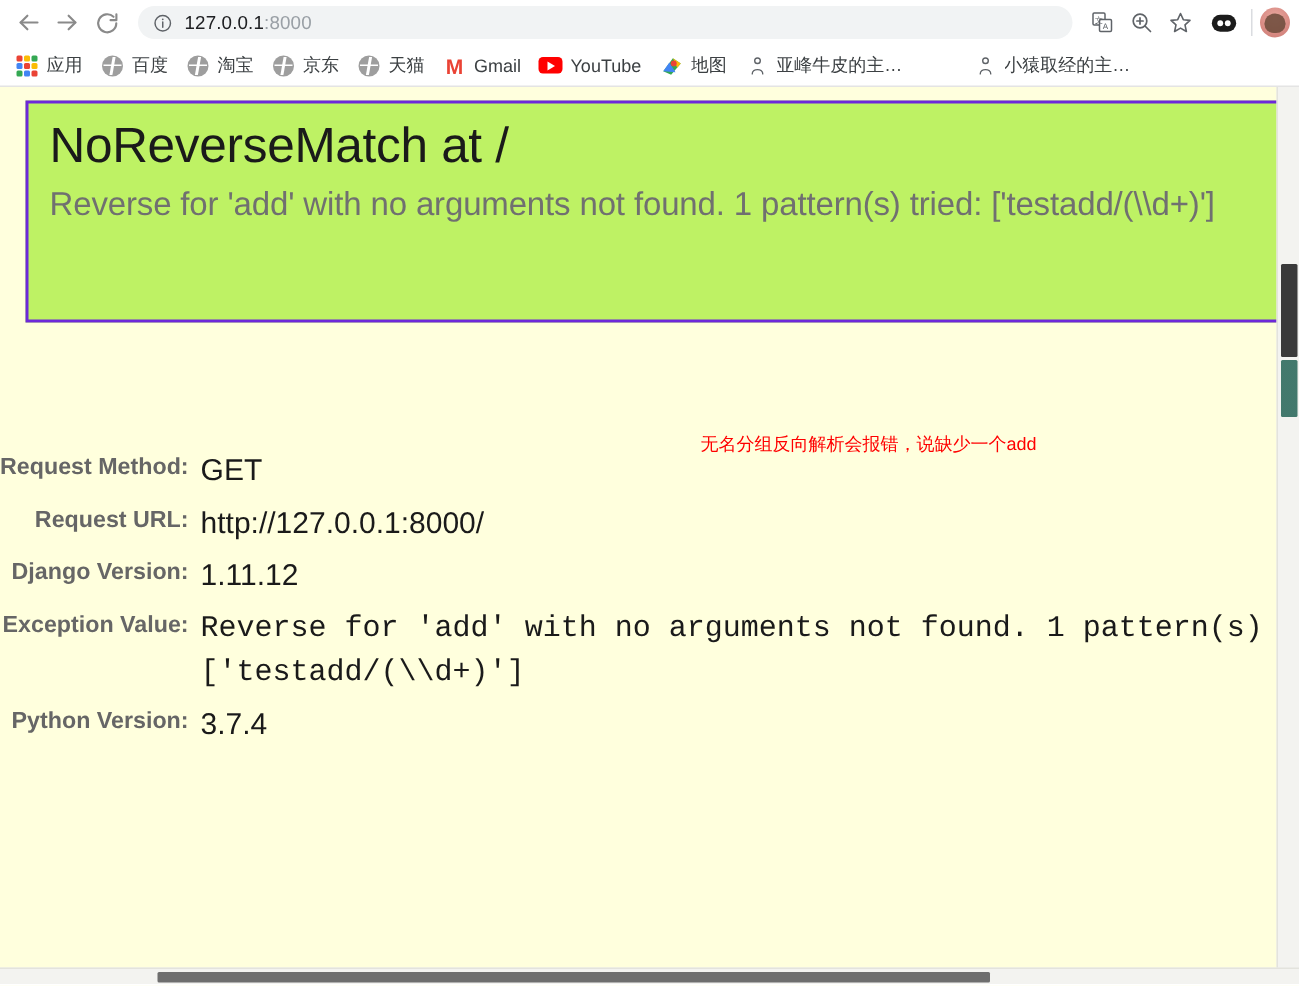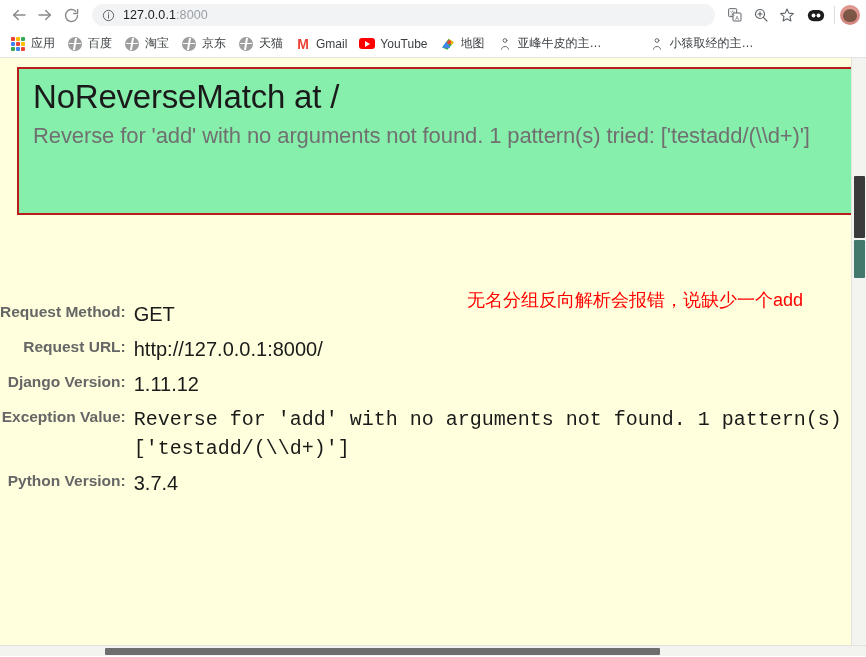--- a/index.html
+++ b/index.html
@@ -137,22 +137,22 @@
     height: 598px;
     background: #ffffdd;
     overflow: hidden;
   }
 
   #summary {
     position: absolute;
     left: 17px;
     top: 9px;
     right: 6px;
-    border: 2px solid #b91c1c;
-    background: #86efac;
+    border: 2px solid #6d28d9;
+    background: #bef264;
     padding: 8px 14px 10px 14px;
     height: 148px;
     overflow: hidden;
   }
   #exception-title {
     font-size: 33px;
     font-weight: 400;
     color: #1a1a1a;
     margin: 2px 0 6px 0;
     line-height: 1.1;
@@ -163,21 +163,21 @@
     color: #707070;
     line-height: 1.32;
     margin: 0;
     letter-spacing: -0.1px;
   }
 
   #annotation {
     position: absolute;
     left: 467px;
     top: 230px;
-    font-size: 18px;
+    font-size: 12px;
     color: #ff0000;
     white-space: nowrap;
   }
 
   #info-table {
     position: absolute;
     left: 0;
     top: 239px;
     width: 830px;
   }

